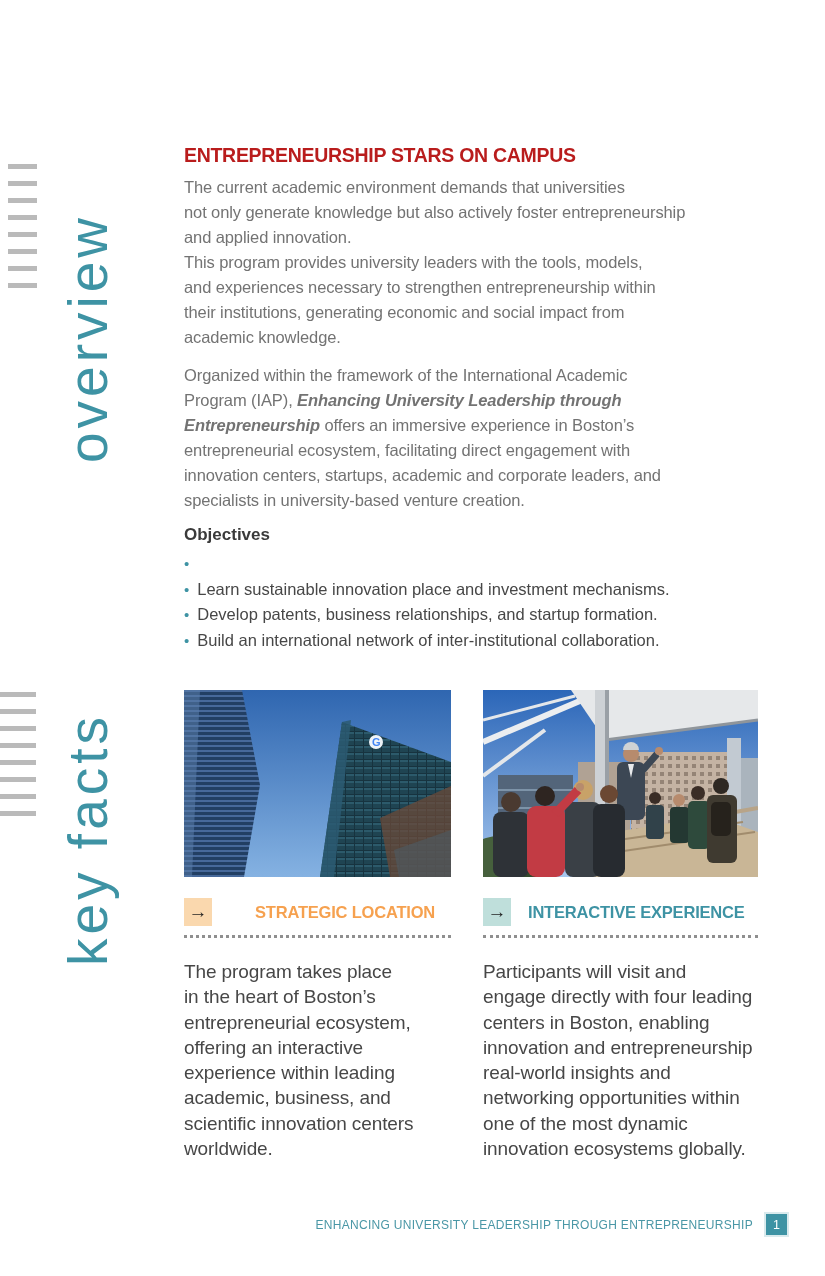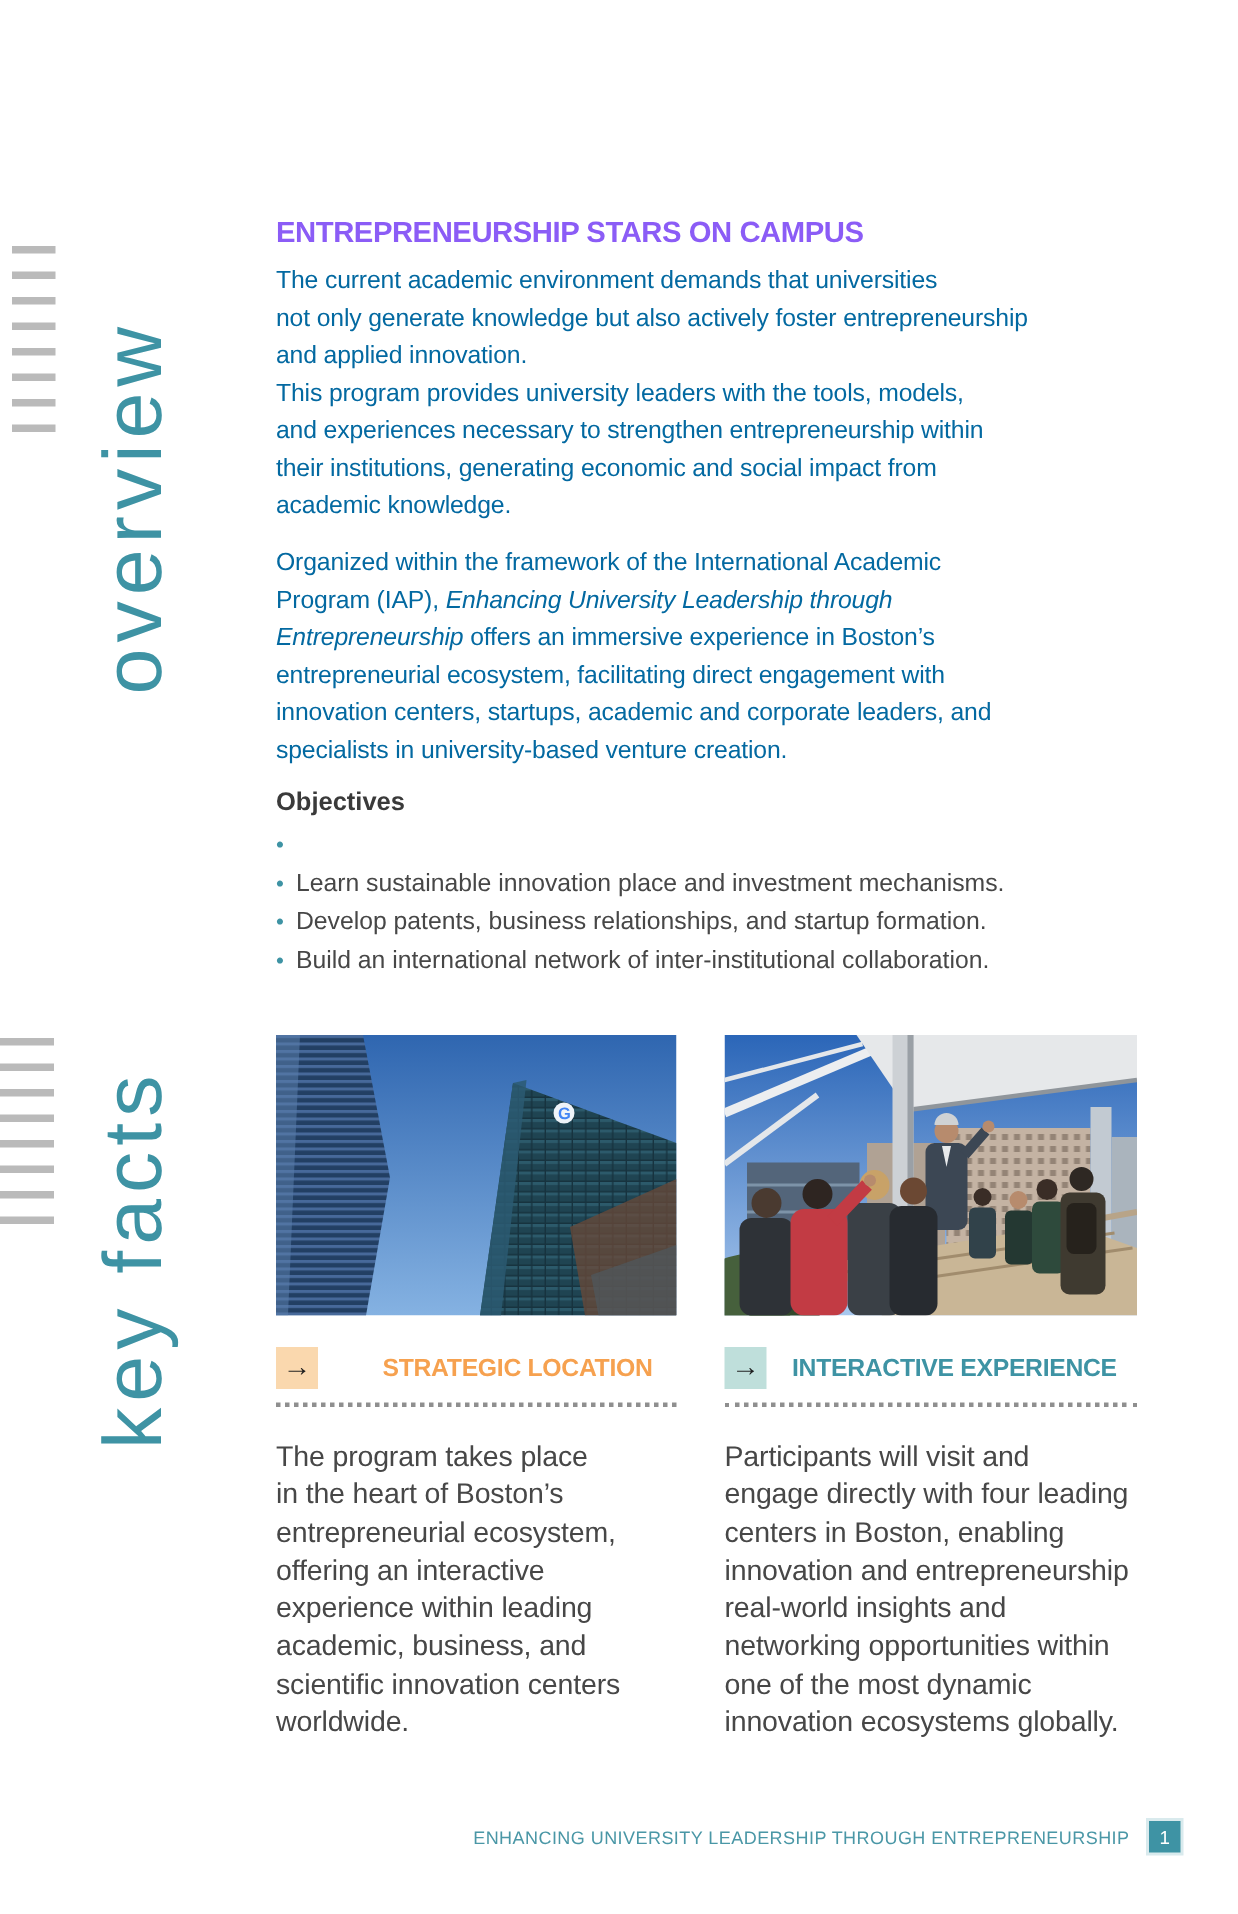--- a/index.html
+++ b/index.html
@@ -20,29 +20,29 @@
   .v-label {
     position:absolute; writing-mode:vertical-rl; transform:rotate(180deg);
     color:#3e93a4; font-size:55px; letter-spacing:4px; line-height:1.1;
   }
   .v-label.overview { left:58px; top:160px; height:303px; }
   .v-label.keyfacts { left:58px; top:688px; height:278px; }
 
   
   .heading {
     position:absolute; left:184px; top:144px;
-    font-size:19.5px; font-weight:bold; color:#8b5cf6; letter-spacing:-0.3px;
+    font-size:19.5px; font-weight:bold; color:#b91c1c; letter-spacing:-0.3px;
   }
   .para {
-    position:absolute; left:184px; color:#0369a1;
+    position:absolute; left:184px; color:#737373;
     font-size:16.5px; line-height:25px; letter-spacing:-0.1px; white-space:nowrap;
   }
   .para1 { top:175px; }
   .para2 { top:363px; }
-  .italic { font-style:italic; }
+  .italic { font-style:italic;font-weight:bold; }
 
   .objectives-heading {
     position:absolute; left:184px; top:525px;
     font-size:17px; font-weight:bold; color:#3a3a3a;
   }
   .objectives {
     position:absolute; left:184px; top:551px; margin:0; padding:0; list-style:none;
     font-size:16.5px; line-height:25.5px; color:#474747; white-space:nowrap;
   }
   .objectives li { display:flex; align-items:baseline; }

